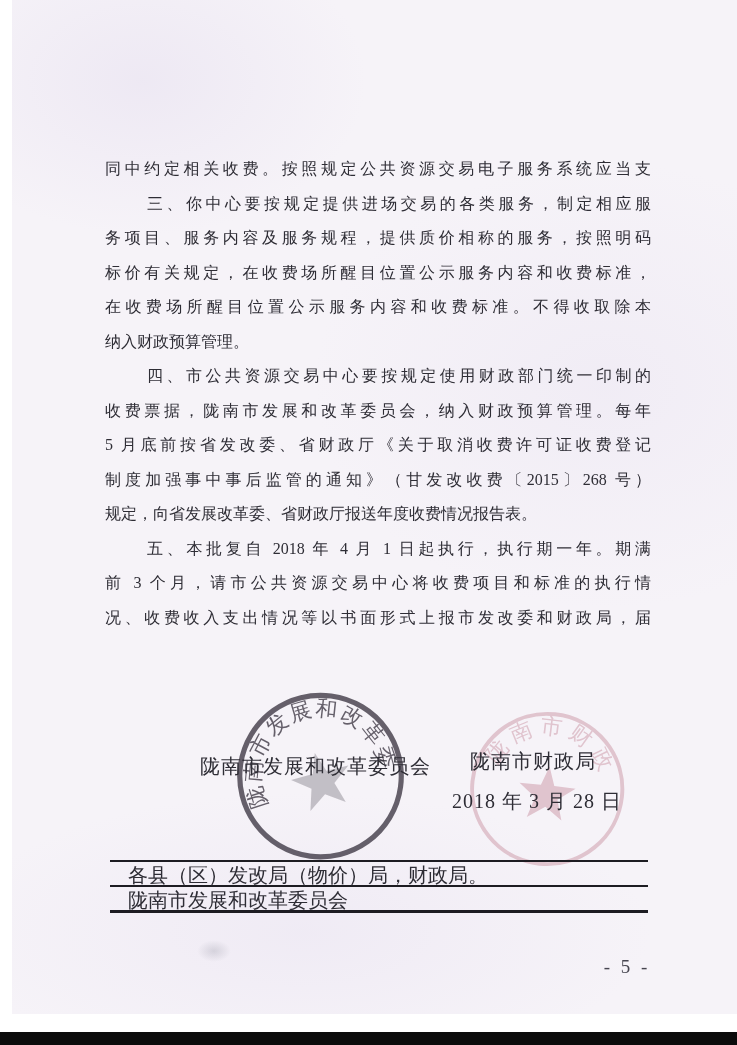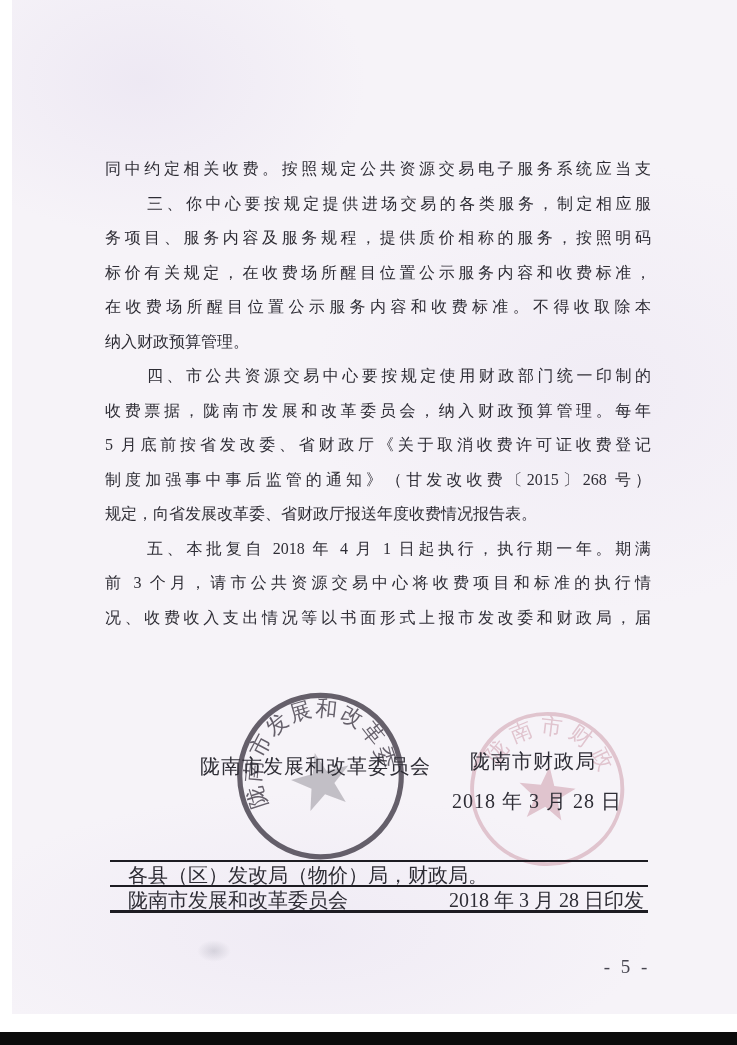--- a/index.html
+++ b/index.html
@@ -101,21 +101,20 @@
   <div class="sig sig-right-date">2018 年 3 月 28 日</div>
 
   <div class="footer">
     <div class="rule"></div>
     <div class="footer-row">
       <span>各县（区）发改局（物价）局，财政局。</span>
     </div>
     <div class="rule thin"></div>
     <div class="footer-row">
       <span>陇南市发展和改革委员会</span>
-      <span>2018 年 3 月 28 日印发</span>
     </div>
     <div class="rule thick"></div>
   </div>
 
   <div class="page-number">- 5 -</div>
 
   <div class="smudge"></div>
 </div>
 
 <div class="white-gap"></div>

